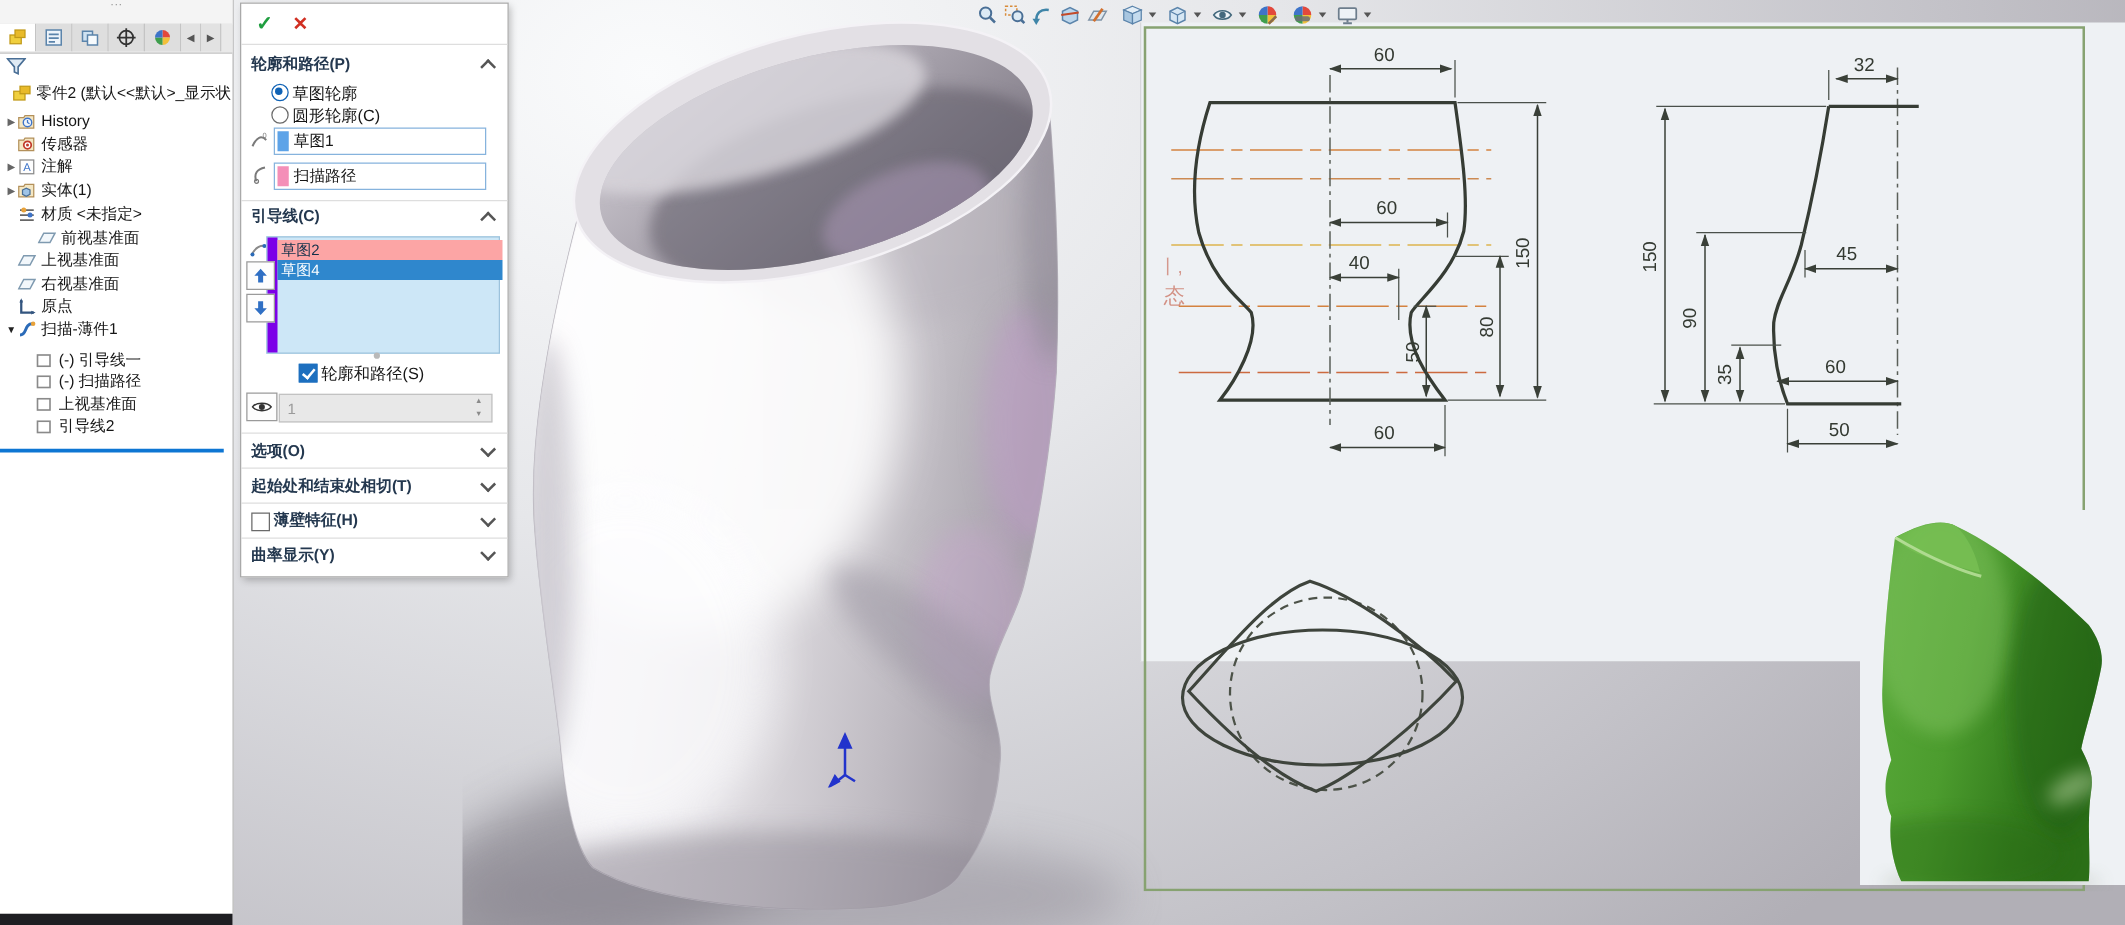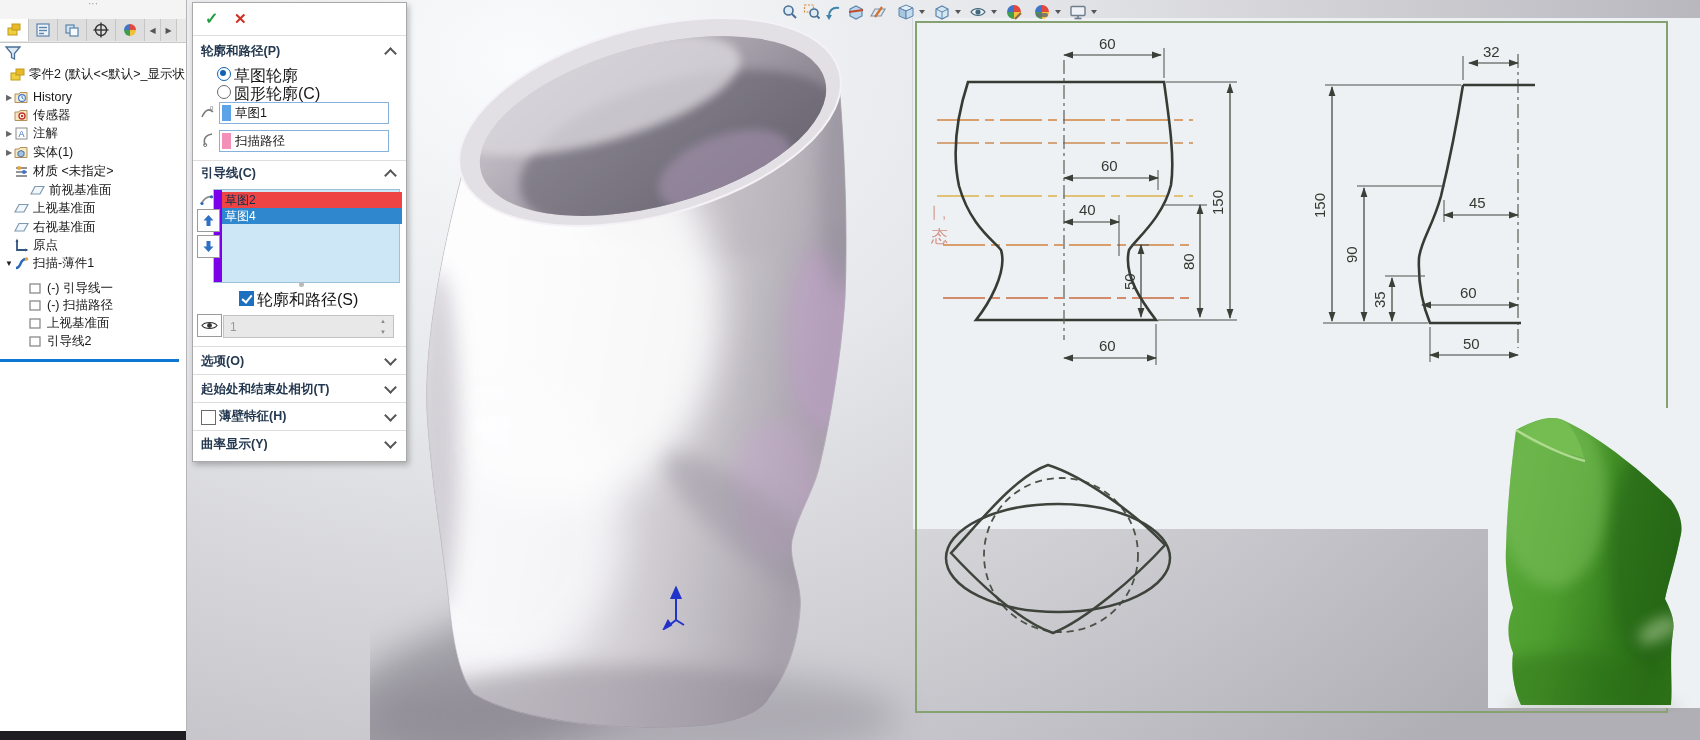--- a/index.html
+++ b/index.html
@@ -25,31 +25,31 @@
   
   #pm{left:192px;top:2px;width:213px;height:458px;background:#ffffff;border:1px solid #a9a9a9;box-shadow:2px 3px 6px rgba(0,0,0,.25)}
   .pm-sep{position:absolute;left:0;width:100%;height:1px;background:#dedede}
   .pm-head{position:absolute;left:8px;font-weight:bold;color:#24384f;font-size:12.5px;white-space:nowrap}
   .chev{position:absolute;width:7px;height:7px;border-right:2px solid #555;border-bottom:2px solid #555}
   .chev.up{transform:rotate(-135deg)}
   .chev.down{transform:rotate(45deg)}
   .radio{position:absolute;width:12px;height:12px;border-radius:50%;border:1px solid #6a6a6a;background:#fff}
   .radio.sel{border:1px solid #0f62b5}
   .radio.sel::after{content:"";position:absolute;left:2px;top:2px;width:6px;height:6px;border-radius:50%;background:#0f62b5}
-  .plabel{position:absolute;font-size:16px;color:#161616;white-space:nowrap}
+  .plabel{position:absolute;font-size:13px;color:#161616;white-space:nowrap}
   .pinput{position:absolute;height:20px;background:#fff;border:1px solid #86b3dd;display:flex;align-items:center;font-size:12.5px;color:#161616}
   .chip{width:9px;height:16px;margin:0 4px 0 2px}
   .pbtn{position:absolute;width:21px;height:21px;background:#fdfdfd;border:1px solid #9a9a9a;display:flex;align-items:center;justify-content:center}
   .cbox{position:absolute;width:13px;height:13px;border:1px solid #6a6a6a;background:#fff}
   .cbox.on{background:#1d6fbf;border-color:#1d6fbf}
   .cbox.on::after{content:"";position:absolute;left:4px;top:1px;width:4px;height:8px;border-right:2px solid #fff;border-bottom:2px solid #fff;transform:rotate(40deg)}
   #guide-list{position:absolute;left:20px;top:186px;width:185px;height:92px;background:#cde7f7;border:1px solid #9cc2dc;display:flex}
   #guide-bar{width:8px;height:100%;background:#7c00e8}
   .gitem{position:absolute;left:8px;width:177px;height:16px;font-size:12px;padding-left:3px;line-height:16px}
-  .gitem.hi{background:#ef4444;color:#10304a}
+  .gitem.hi{background:#fca5a5;color:#10304a}
   .gitem.sel{background:#2f87cd;color:#ffffff}
   #num-input{position:absolute;left:30px;top:312px;width:163px;height:21px;background:#e8e8e8;border:1px solid #c2c2c2;color:#9a9a9a;font-size:12px;display:flex;align-items:center;padding-left:6px}
   .spin{position:absolute;right:2px;top:2px;width:11px;height:17px;display:flex;flex-direction:column;justify-content:space-between;color:#8a8a8a;font-size:6px;line-height:6px}
   
   #hud{left:779px;top:2px;height:20px;display:flex;align-items:center}
   .hic{width:22px;height:19px;display:flex;align-items:center;justify-content:center}
   .hgrp{display:flex;align-items:center;margin-left:6px}
   .dd{width:0;height:0;border-left:3.5px solid transparent;border-right:3.5px solid transparent;border-top:4px solid #555;margin-left:2px}
   
   #photo{left:912px;top:18px;width:788px;height:511px;background:#eef1f4;border-left:1px solid #d6d7da}

